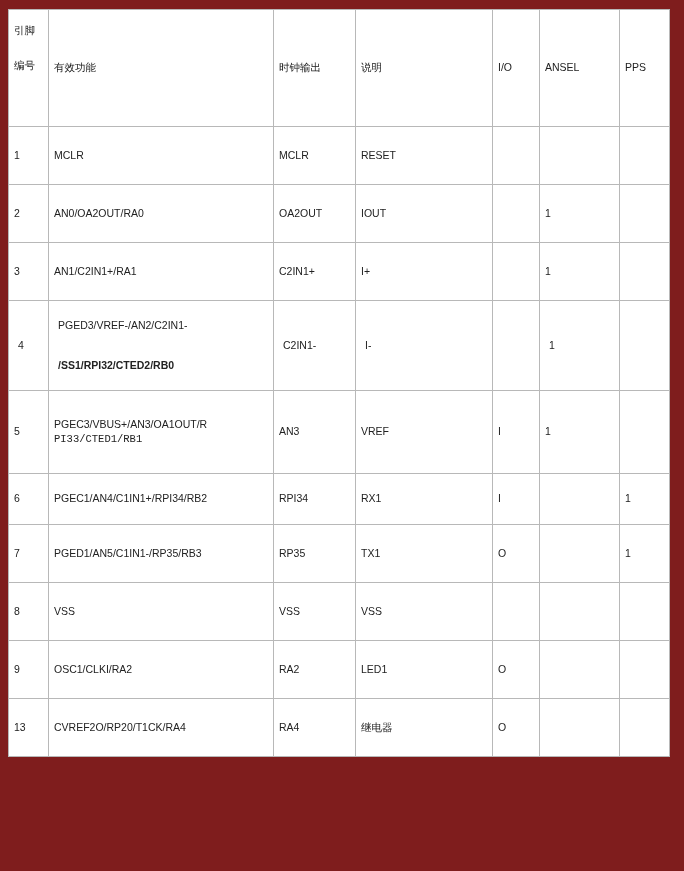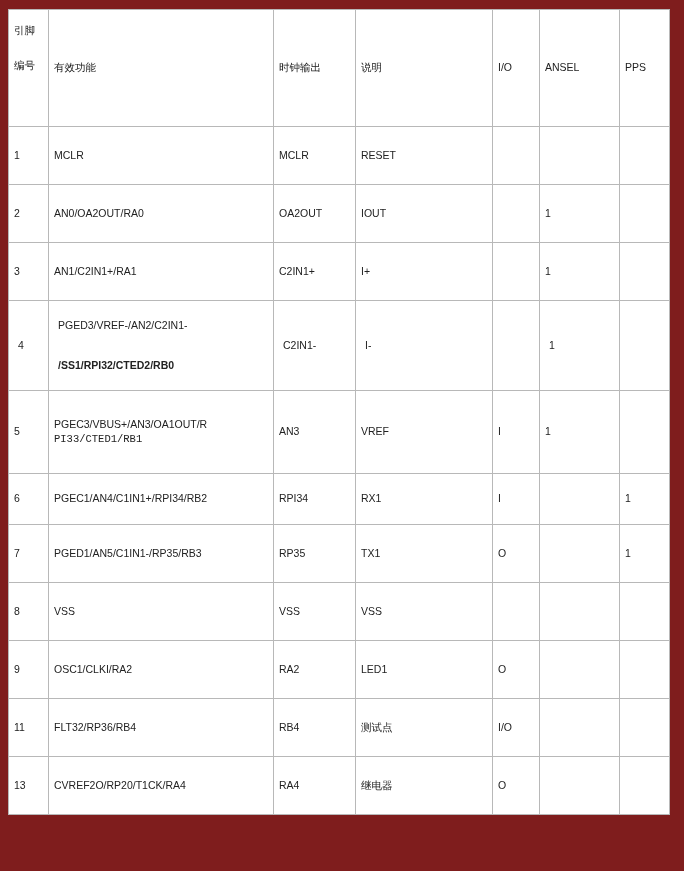--- a/index.html
+++ b/index.html
@@ -189,29 +189,20 @@
           <tr>
             <td>9</td>
             <td class=""><span class="ln">OSC1/CLKI/RA2</span></td>
             <td>RA2</td>
             <td>LED1</td>
             <td>O</td>
             <td></td>
             <td></td>
           </tr>
           <tr>
-            <td>11</td>
-            <td class=""><span class="ln">FLT32/RP36/RB4</span></td>
-            <td>RB4</td>
-            <td>测试点</td>
-            <td>I/O</td>
-            <td></td>
-            <td></td>
-          </tr>
-          <tr>
             <td>13</td>
             <td class=""><span class="ln">CVREF2O/RP20/T1CK/RA4</span></td>
             <td>RA4</td>
             <td>继电器</td>
             <td>O</td>
             <td></td>
             <td></td>
           </tr>
         </tbody>
     </table>

